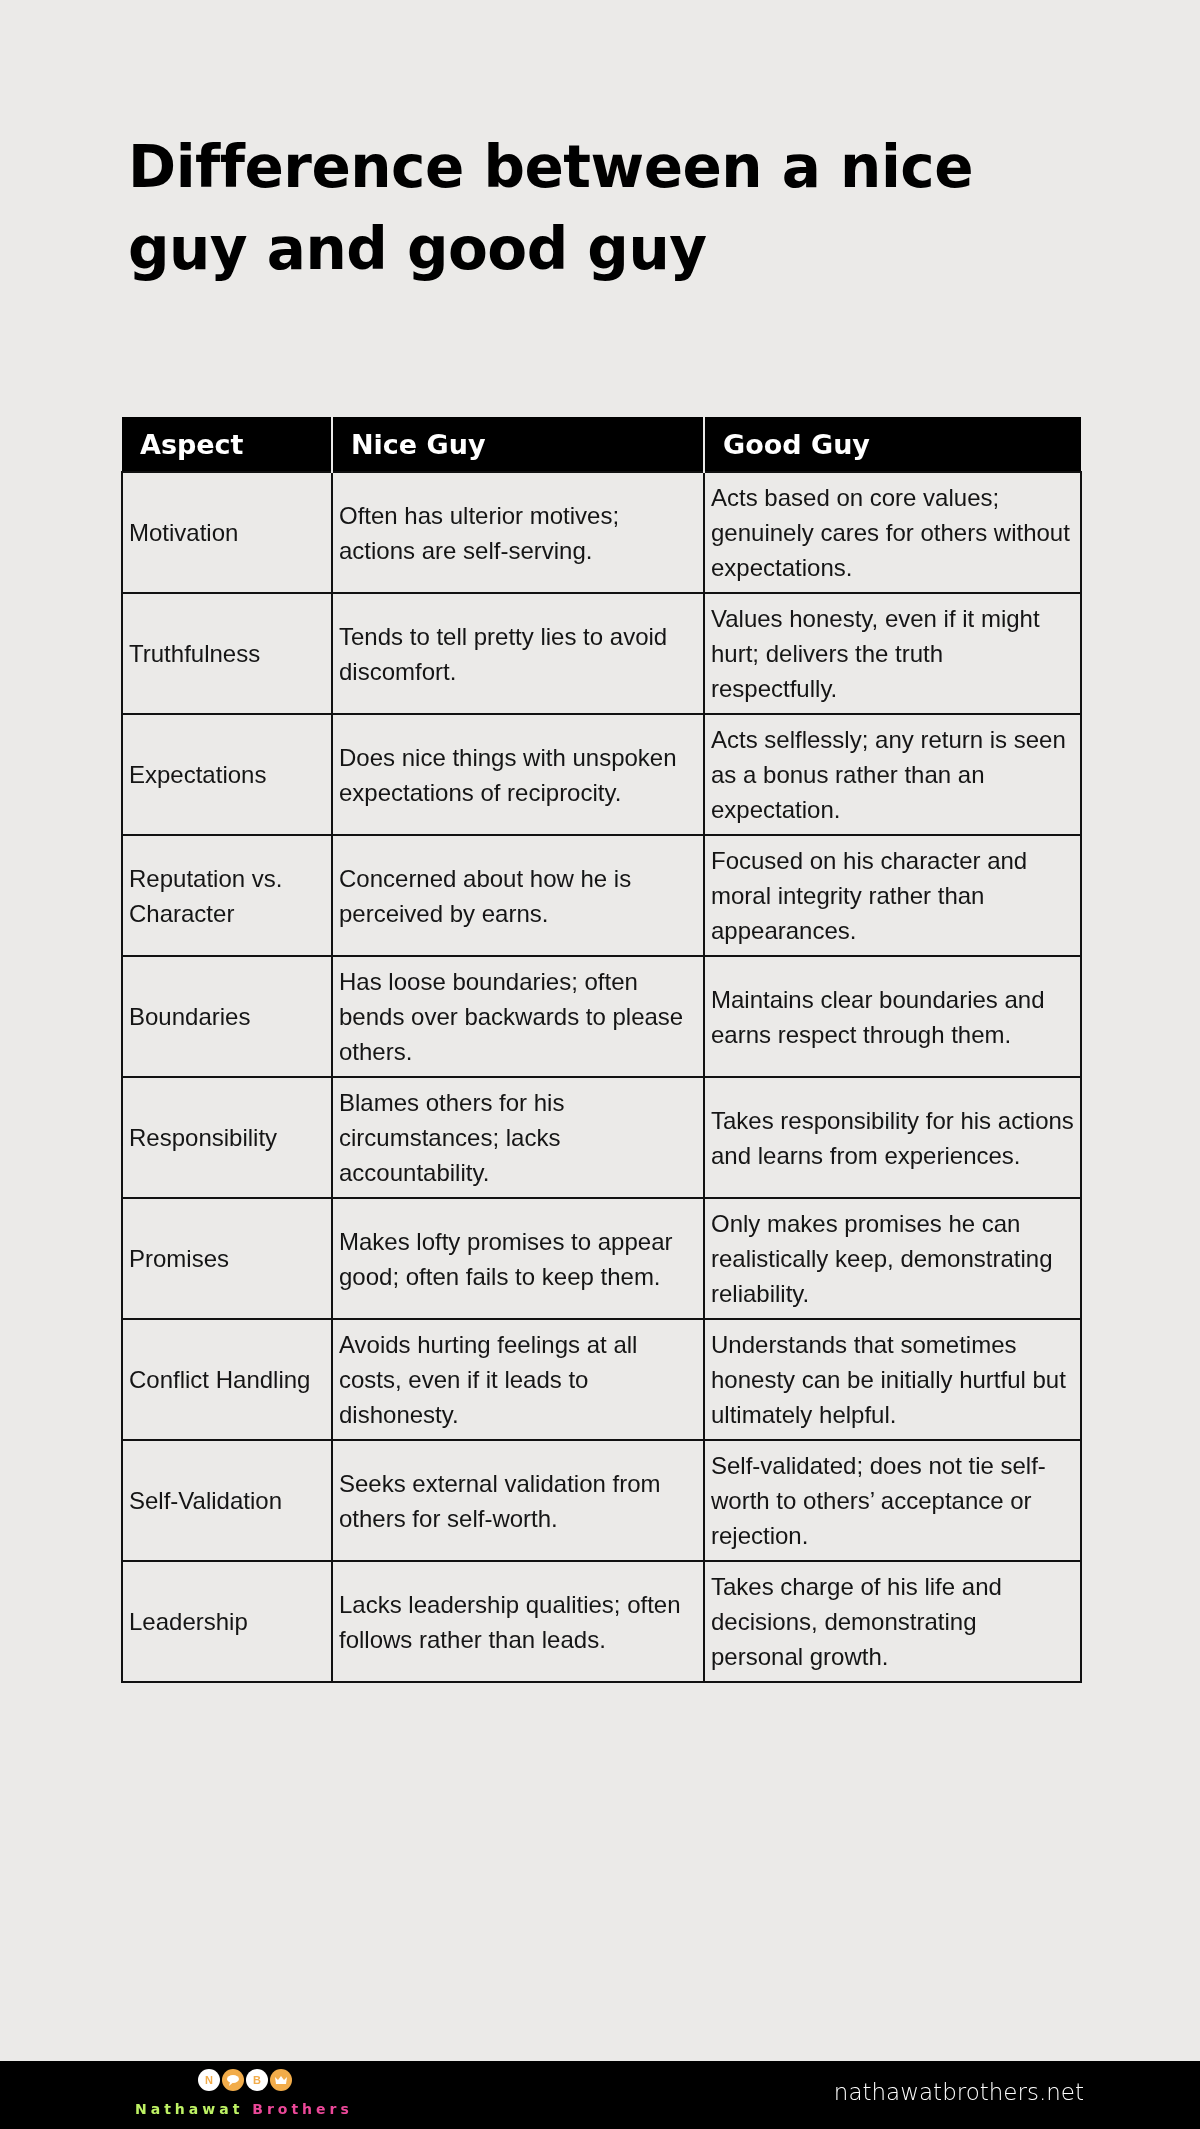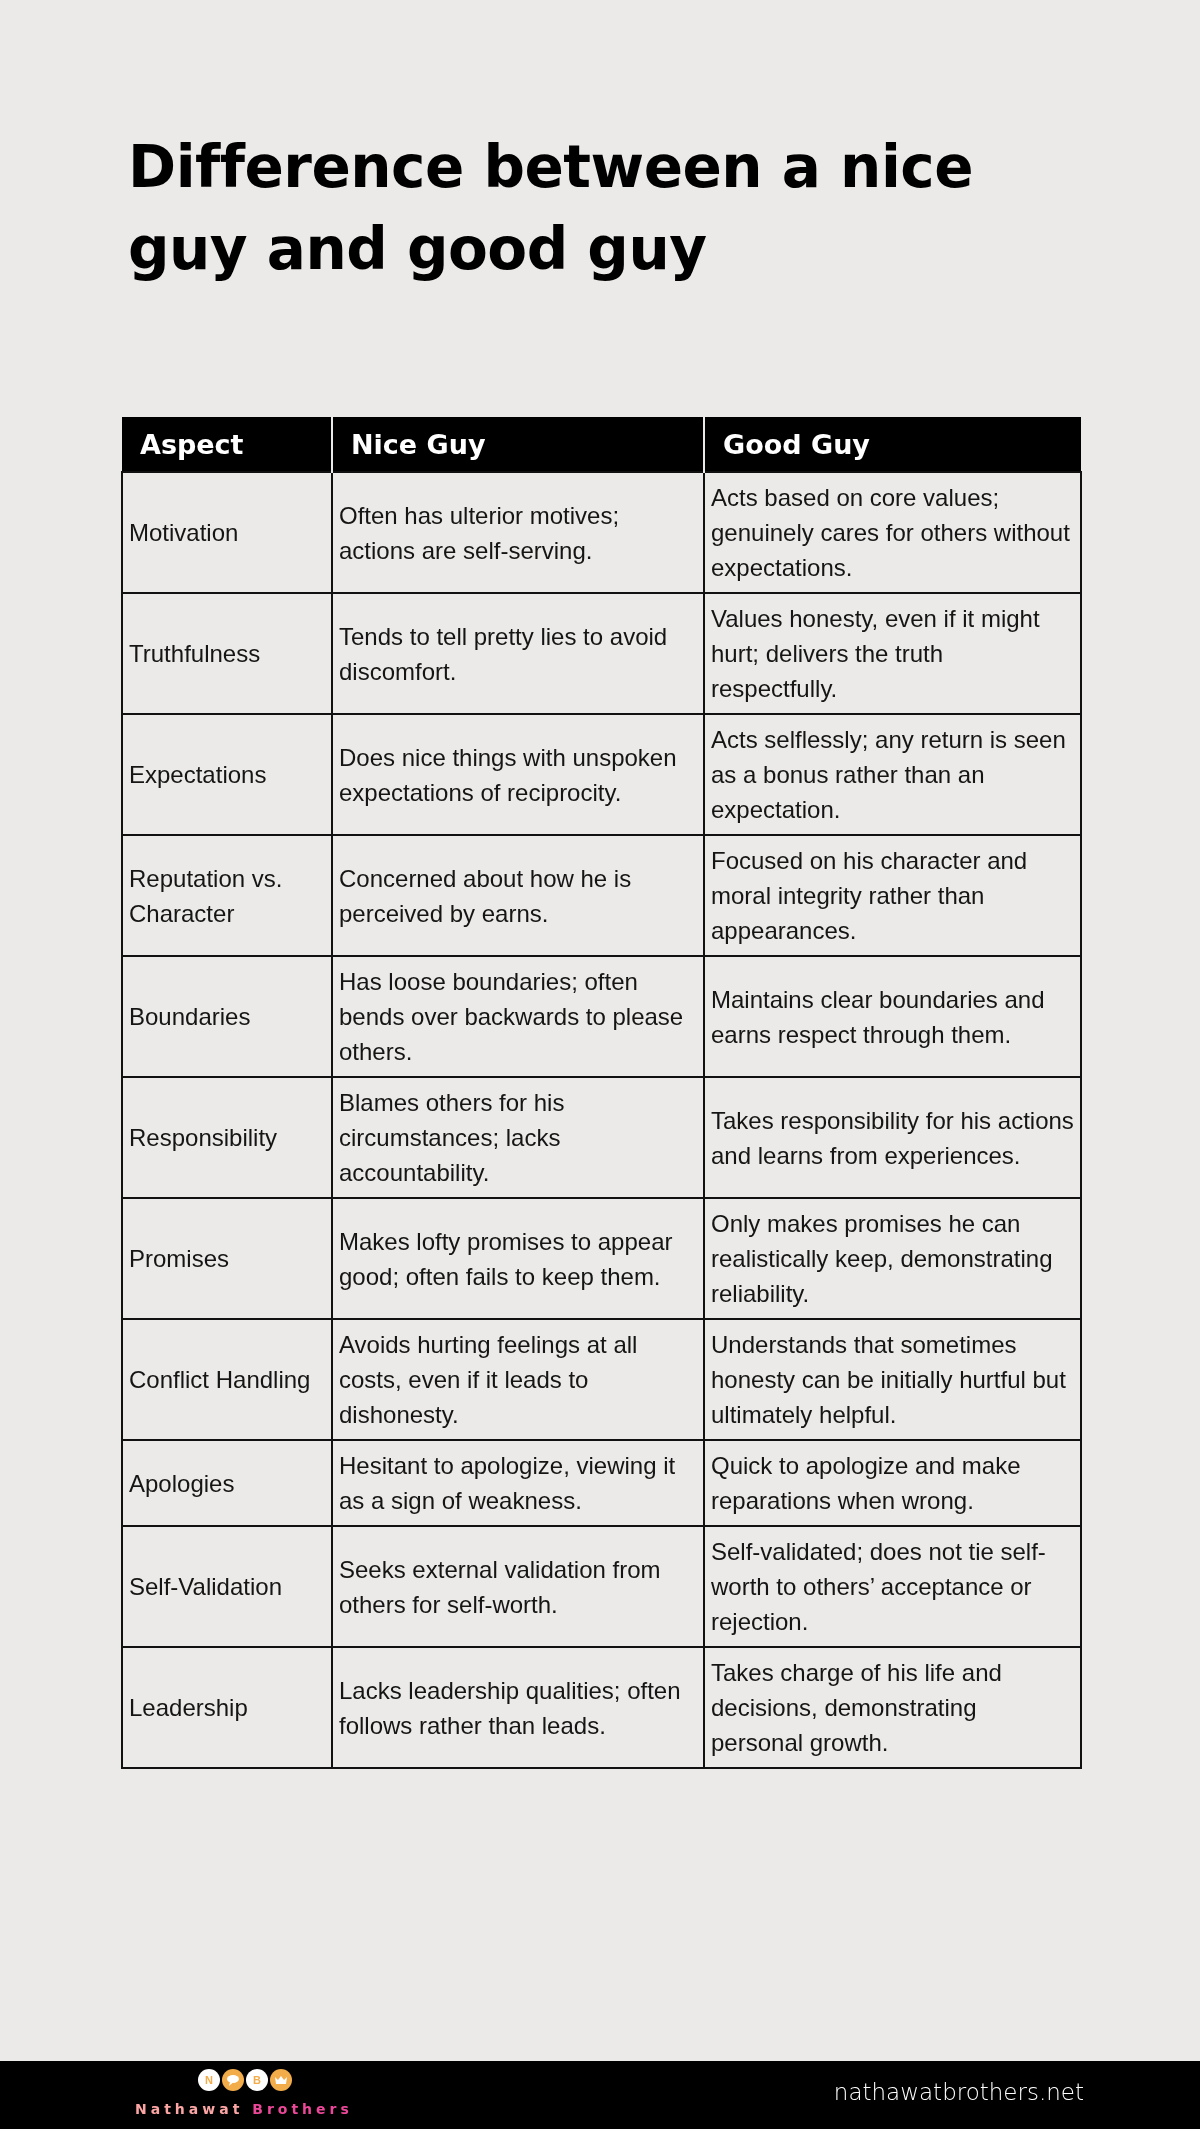--- a/index.html
+++ b/index.html
@@ -39,21 +39,21 @@
   .circ {
     width:22px; height:22px; border-radius:50%; display:flex; align-items:center;
     justify-content:center; font-size:11px; font-weight:bold; color:#f2ac4a;
   }
   .circ.w { background:#fff; }
   .circ.o { background:#f2ac4a; color:#fff; }
   .logo-text {
     position:absolute; left:5px; top:34px; font-family:"DejaVu Sans", sans-serif;
     font-weight:bold; font-size:14px; letter-spacing:4px; white-space:nowrap;
   }
-  .logo-text .a { color:#fca5a5; }
+  .logo-text .a { color:#bef264; }
   .logo-text .b { color:#ec4899; }
   .site {
     position:absolute; right:116px; top:18px; color:#fff;
     font-size:23px; font-family:"DejaVu Sans", sans-serif; font-weight:300;
   }
 </style>
 </head>
 <body>
 
 <h1 class="title">Difference between a nice guy and good guy</h1>
@@ -105,25 +105,20 @@
     <tr class="r">
       <td>Promises</td>
       <td>Makes lofty promises to appear good; often fails to keep them.</td>
       <td>Only makes promises he can realistically keep, demonstrating reliability.</td>
     </tr>
     <tr class="r">
       <td>Conflict Handling</td>
       <td>Avoids hurting feelings at all costs, even if it leads to dishonesty.</td>
       <td>Understands that sometimes honesty can be initially hurtful but ultimately helpful.</td>
     </tr>
-    <tr class="r short">
-      <td>Apologies</td>
-      <td>Hesitant to apologize, viewing it as a sign of weakness.</td>
-      <td>Quick to apologize and make reparations when wrong.</td>
-    </tr>
     <tr class="r">
       <td>Self-Validation</td>
       <td>Seeks external validation from others for self-worth.</td>
       <td>Self-validated; does not tie self-worth to others’ acceptance or rejection.</td>
     </tr>
     <tr class="r">
       <td>Leadership</td>
       <td>Lacks leadership qualities; often follows rather than leads.</td>
       <td>Takes charge of his life and decisions, demonstrating personal growth.</td>
     </tr>

